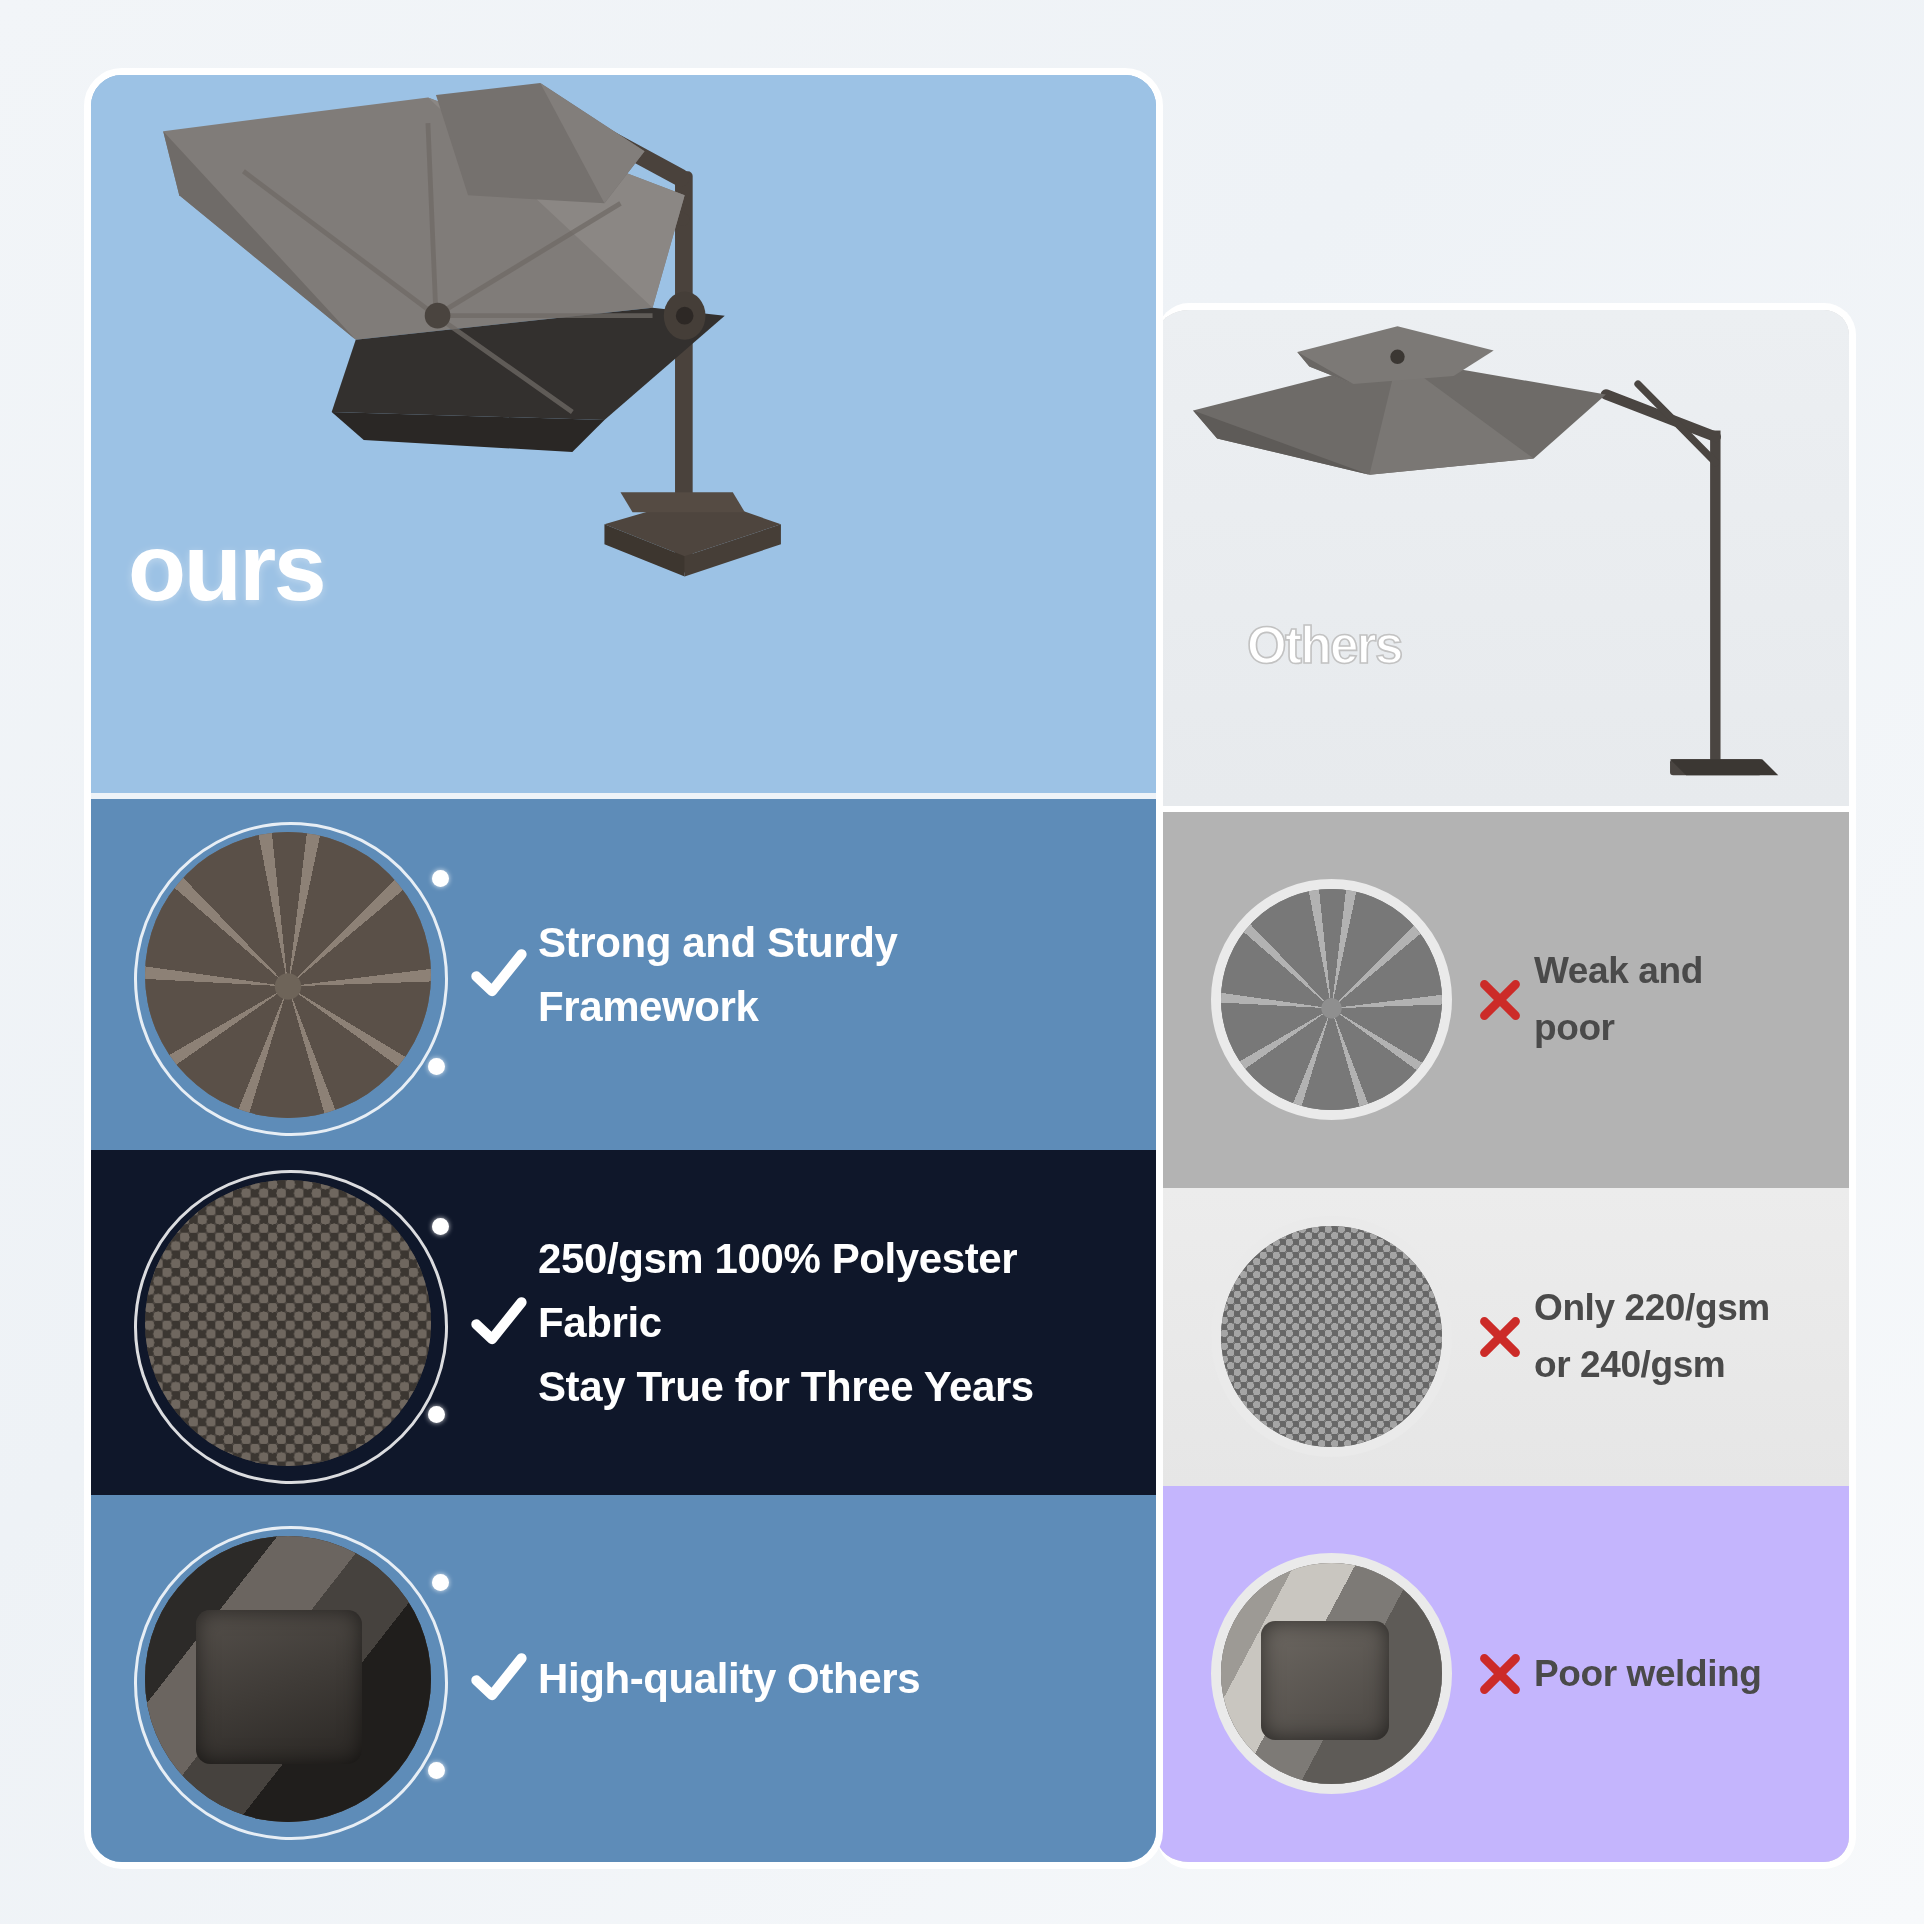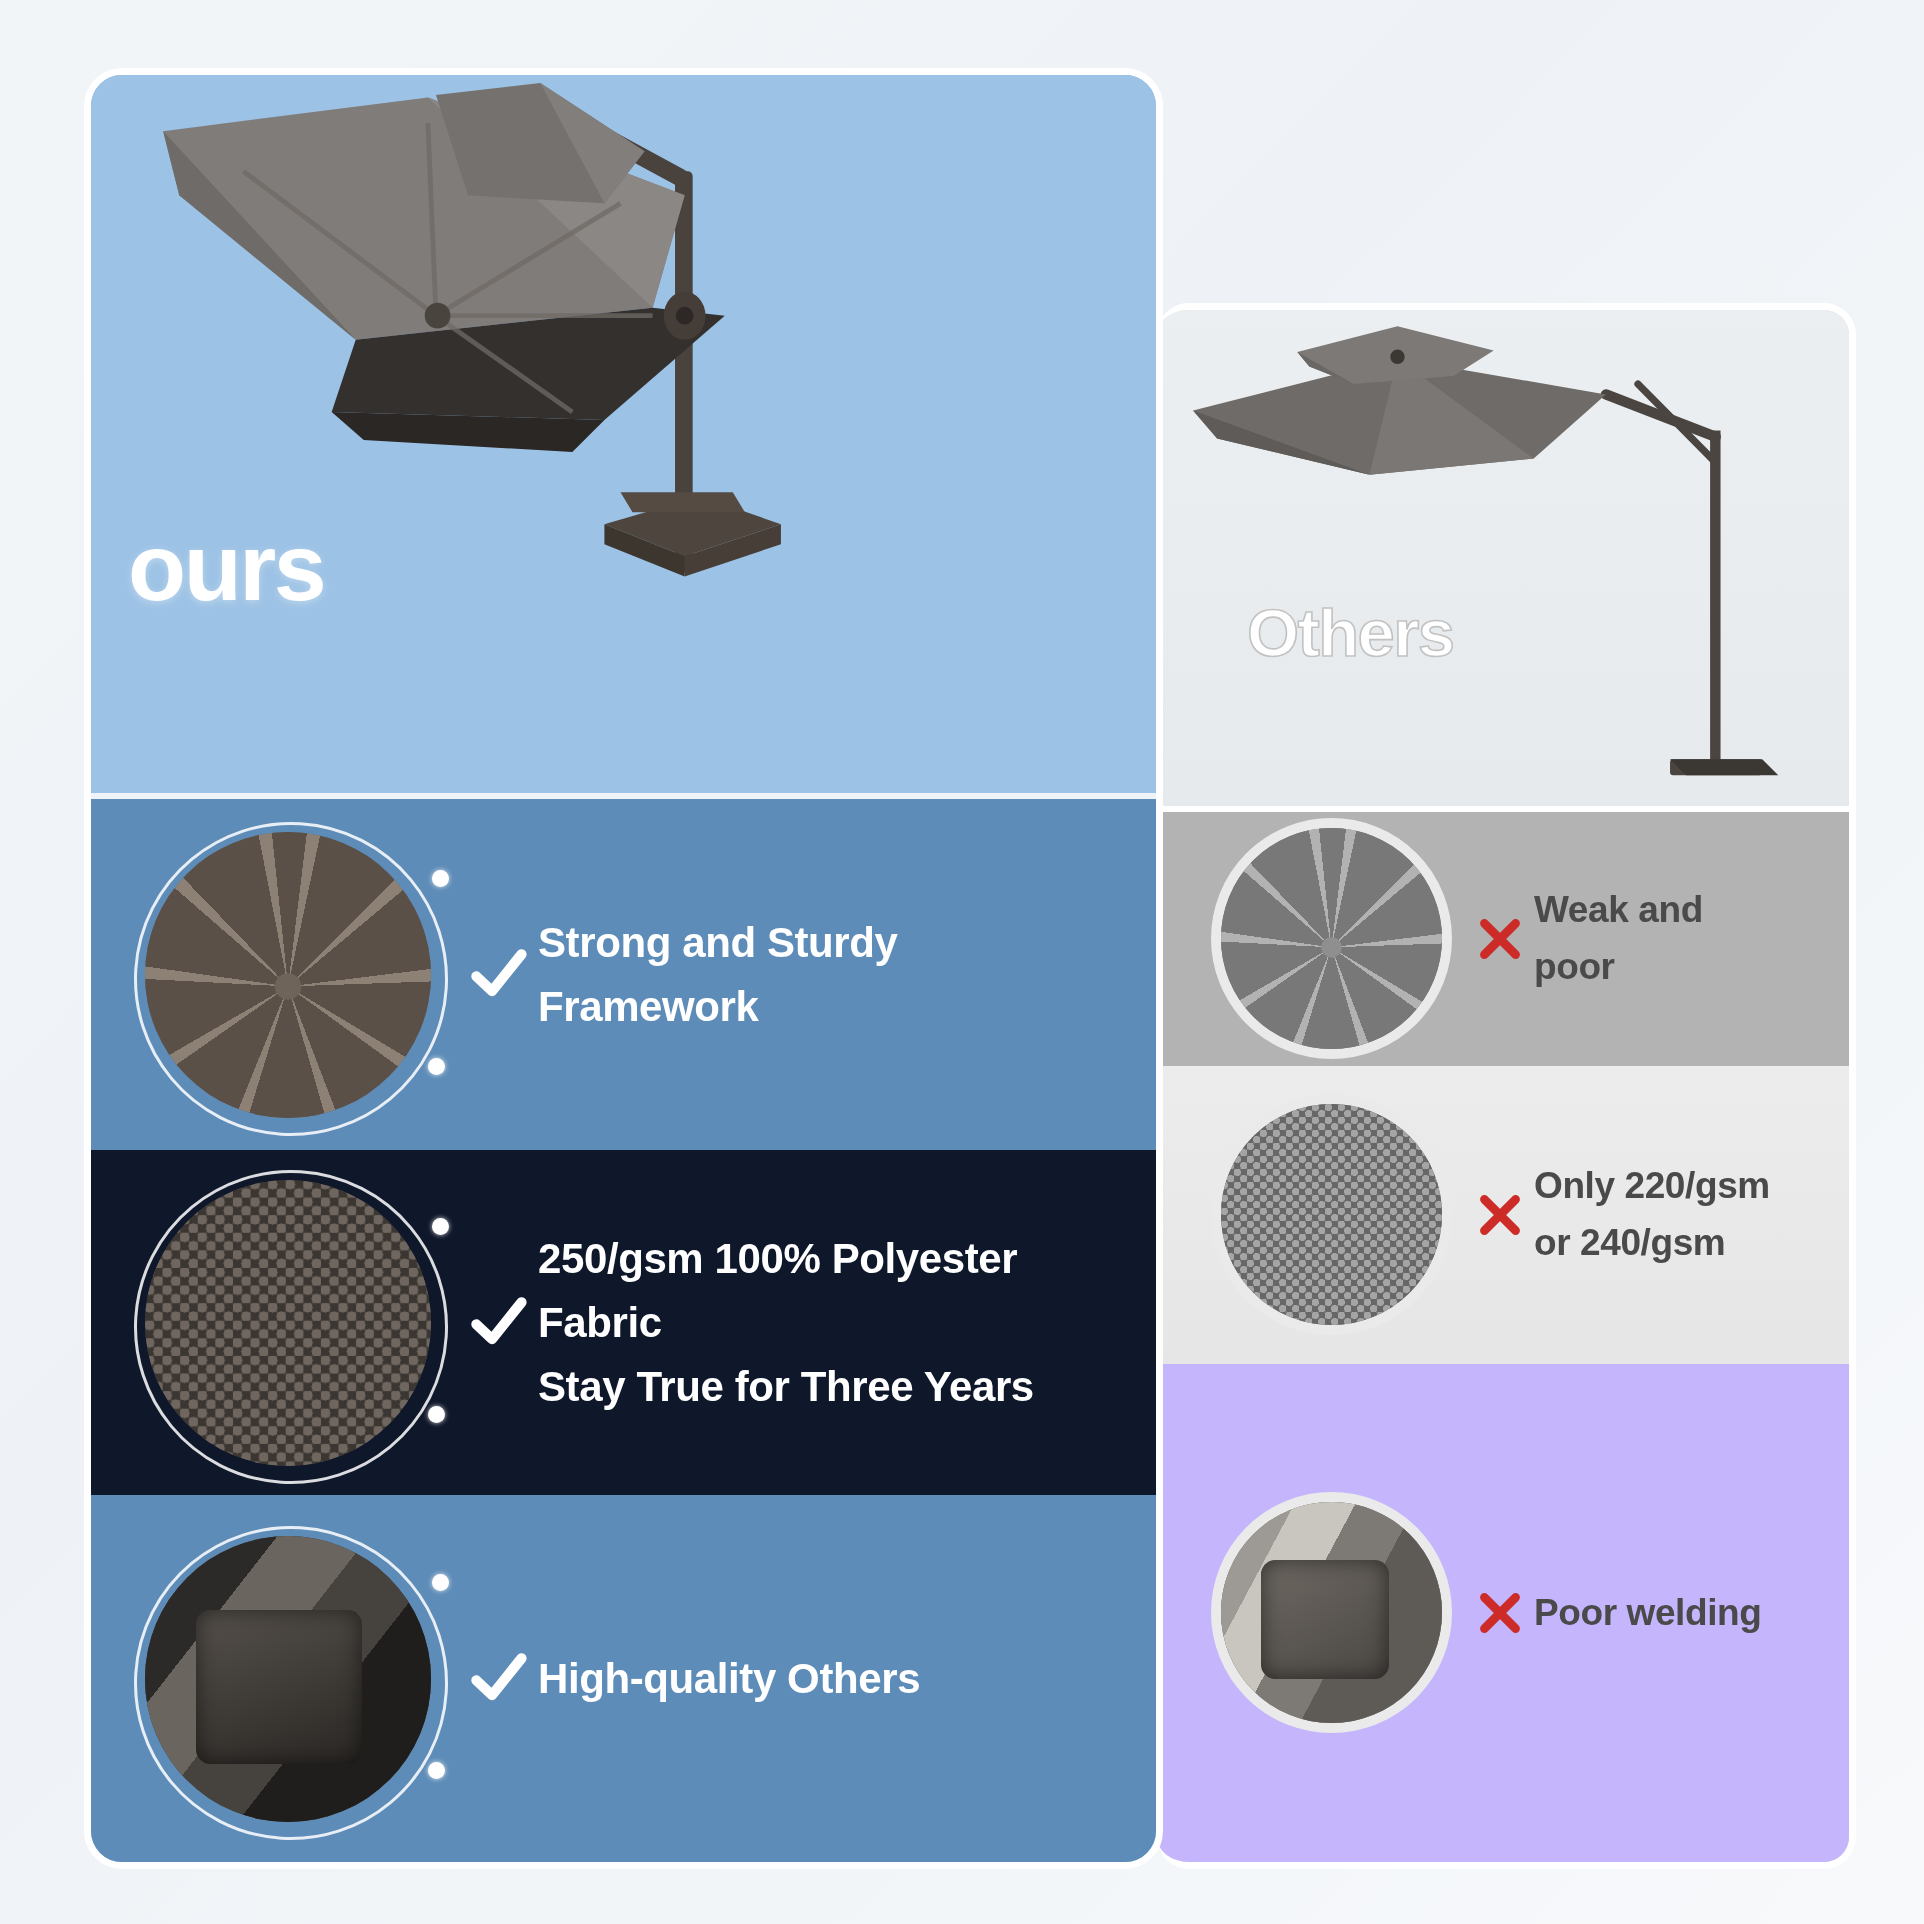--- a/index.html
+++ b/index.html
@@ -66,42 +66,42 @@
 
   
   .others-rows {
     position: absolute;
     inset: 0;
     display: flex;
     flex-direction: column;
   }
   .t-hero  { height: 496px;  background: linear-gradient(180deg,#eceff2 0%, #e7eaed 100%); position: relative; }
   .t-div   { height: 5.6px;    background: #ffffff; }
-  .t-row1  { height: 254px;  background: #b3b3b3; position: relative; }
+  .t-row1  { height: 376px;  background: #b3b3b3; position: relative; }
   .t-row2  { height: 298px;  background: linear-gradient(180deg,#ececec 0%,#e6e6e6 100%); position: relative; }
   .t-row3  { flex: 1;        background: #c4b5fd; position: relative; }
 
   
   .label-ours {
     position: absolute;
     left: 128px;
     top: 520px;
     font-size: 95px;
     font-weight: 700;
     color: #ffffff;
     letter-spacing: -2.4px;
     line-height: 1;
     text-shadow: 0 2.4px 8px rgba(255,255,255,0.35);
     z-index: 6;
   }
   .label-others {
     position: absolute;
     left: 1247px;
-    top: 599px;
-    font-size: 67px;
+    top: 620px;
+    font-size: 51px;
     font-weight: 700;
     color: #ffffff;
     letter-spacing: -1.6px;
     line-height: 1;
     -webkit-text-stroke: 1.6px #c2c2c2;
     z-index: 6;
     text-align: right;
   }
 
   

